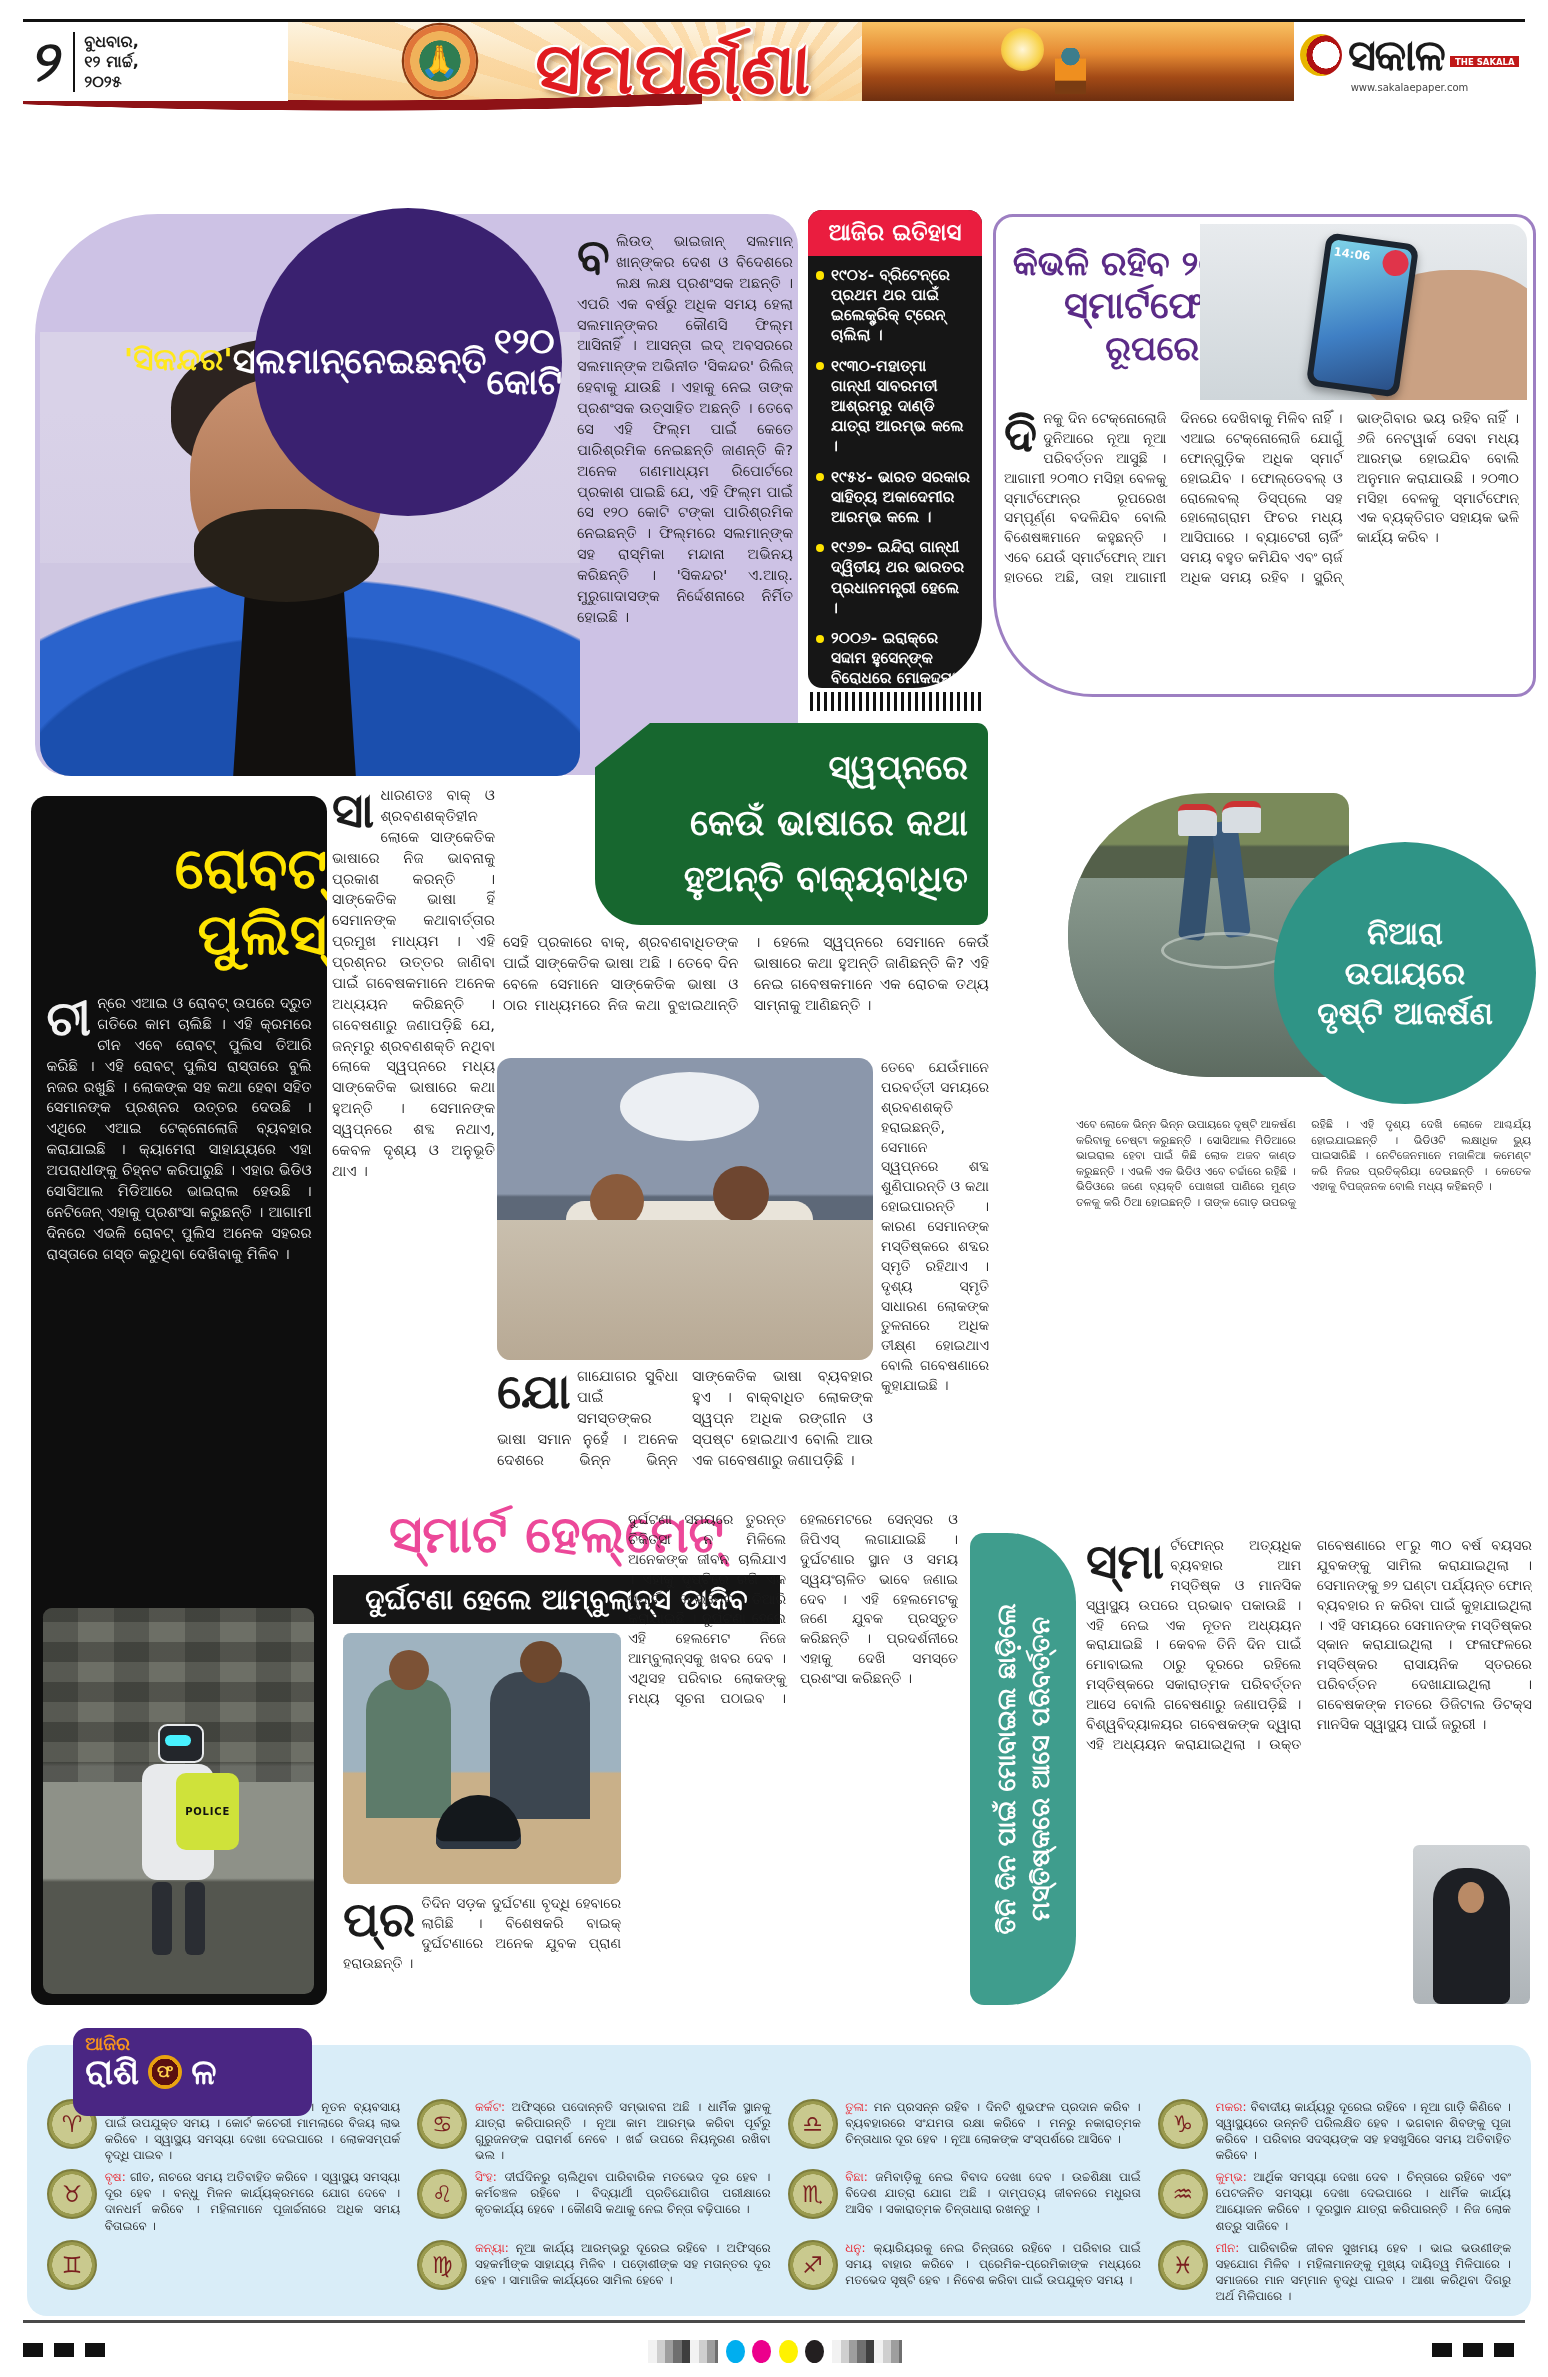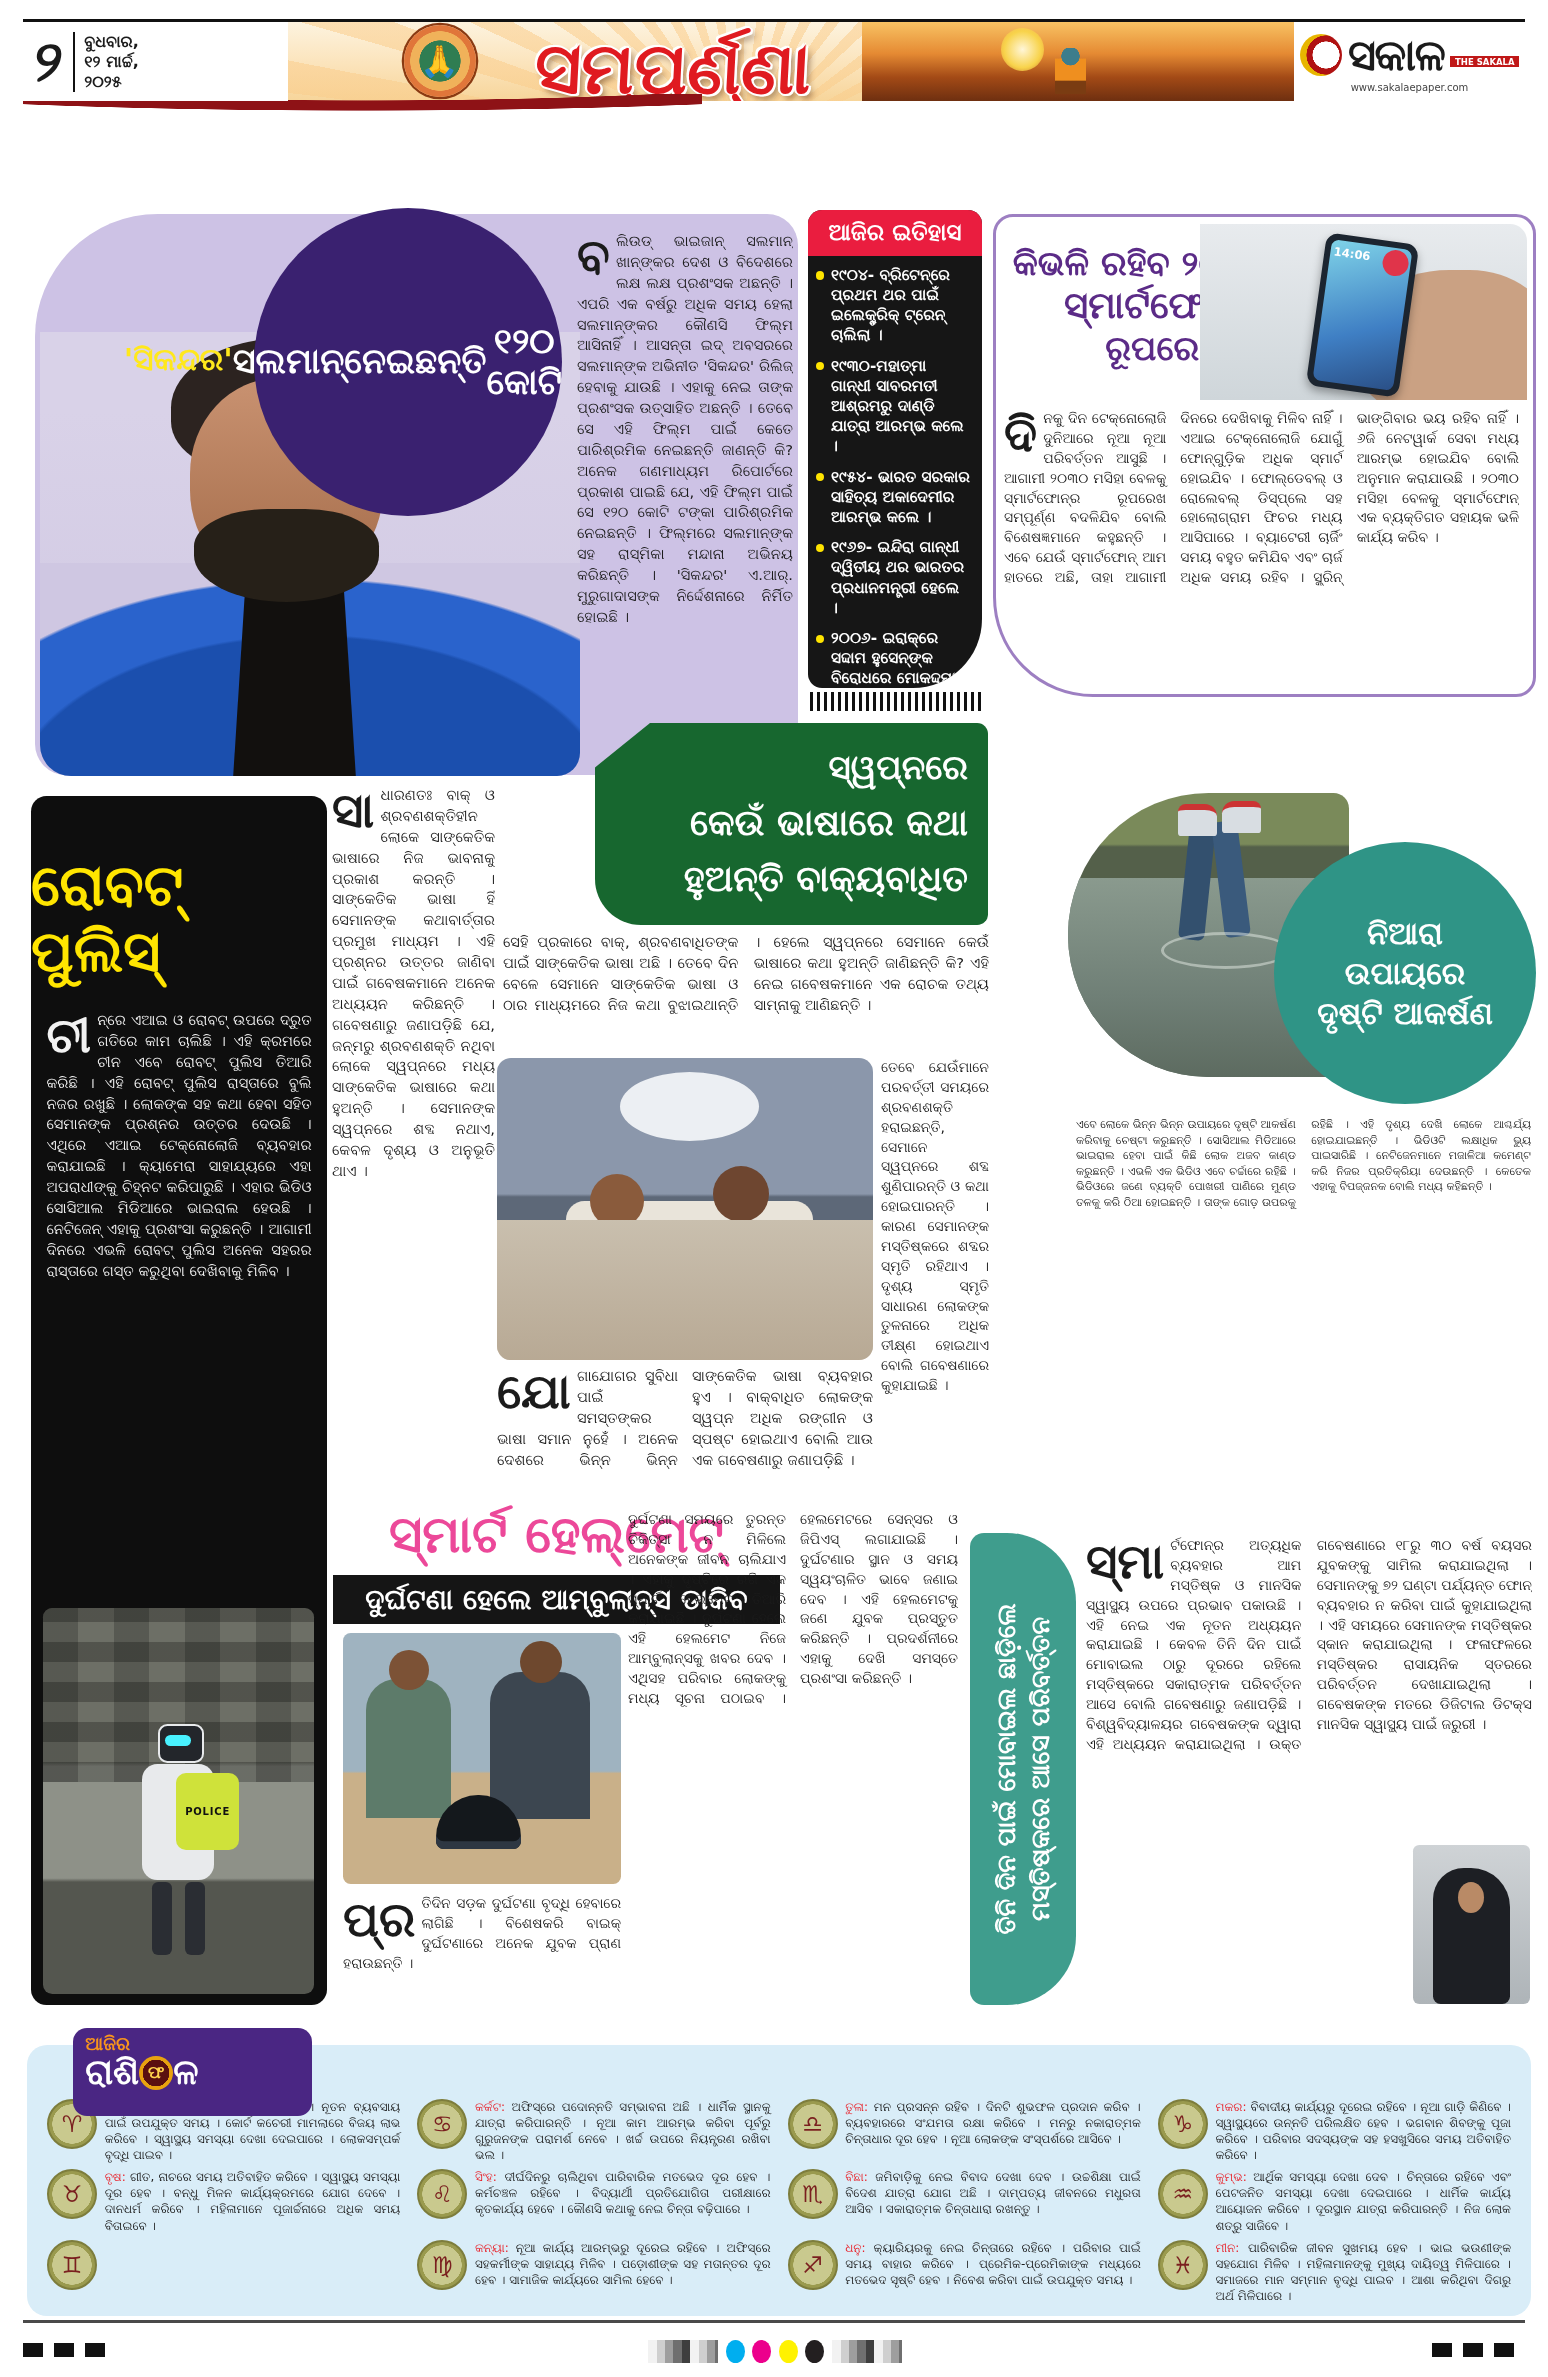--- a/index.html
+++ b/index.html
@@ -89,21 +89,21 @@
   .bubble{position:absolute;left:123px;top:14px;width:139px;height:69px;border-radius:50%;background:#f4f6f8;opacity:.92;}
   .head1{position:absolute;left:93px;top:116px;width:54px;height:54px;border-radius:50%;background:#8a5b3c;}
   .head2{position:absolute;left:216px;top:108px;width:56px;height:56px;border-radius:50%;background:#6e4630;}
   .blanket{position:absolute;left:0;top:162px;width:100%;height:147px;background:linear-gradient(180deg,#c9bfae,#b7a893);}
   .pillow{position:absolute;left:69px;top:143px;width:247px;height:39px;border-radius:18.5px;background:#e9e4da;}
   .dream-right{left:881px;top:1058px;width:108px;height:432px;font-size:14px;}
   .dream-bottom{left:497px;top:1366px;width:376px;height:122px;column-count:2;column-gap:14px;}
 
   
   .robot-box{left:31px;top:796px;width:296px;height:1209px;background:#0e0e0e;border-radius:15.4px;overflow:hidden;}
-  .robot-head{color:#ffe500;text-align:left;font-size:57px;font-weight:900;line-height:1.15;margin-top:57px;}
+  .robot-head{color:#ffe500;text-align:right;font-size:57px;font-weight:900;line-height:1.15;margin-top:40px;}
   .robot-body{margin:26px 15.4px 0 15.4px;color:#f2f2f2;height:432px;}
   .robot-img{position:absolute;left:12.3px;bottom:10.8px;width:271px;height:386px;border-radius:9.3px;overflow:hidden;
      background:linear-gradient(180deg,#6d6f66 0 40%,#8e9188 41% 70%,#54564f 71%);}
   .wallrock{position:absolute;inset:0;background:repeating-linear-gradient(0deg,rgba(0,0,0,.25) 0 20px,transparent 20px 40px),repeating-linear-gradient(90deg,rgba(0,0,0,.2) 0 35px,transparent 35px 71px);height:45%;}
   .robo{position:absolute;left:93px;top:116px;width:85px;height:231px;}
   .robo .rhead{position:absolute;left:21.6px;top:0;width:42px;height:35px;border-radius:9.3px;background:#23262b;border:2.3px solid #e8eaec;}
   .robo .rvisor{position:absolute;left:29px;top:10.8px;width:26px;height:10.8px;border-radius:5.4px;background:#49f2ff;}
   .robo .rbody{position:absolute;left:6.2px;top:40px;width:72px;height:116px;border-radius:15.4px;background:#e8eaec;}
   .robo .vest{position:absolute;left:10.8px;top:49px;width:63px;height:77px;border-radius:10px;background:#cfe23a;display:flex;align-items:center;justify-content:center;
      font-size:10px;font-weight:bold;color:#111;letter-spacing:0.8px;margin-left:29px;}
@@ -143,21 +143,21 @@
   .mobile-text{left:1086px;top:1536px;width:446px;height:467px;column-count:2;column-gap:15.4px;font-size:14px;}
   .woman-img{left:1413px;top:1845px;width:117px;height:159px;border-radius:6.2px;overflow:hidden;background:linear-gradient(180deg,#cfd3d6,#aeb4b8);}
   .woman{position:absolute;left:20px;top:23px;width:77px;height:136px;border-radius:31px 39px 7.7px 7.7px;background:#1d1f24;}
   .womanface{position:absolute;left:45px;top:37px;width:26px;height:31px;border-radius:50%;background:#b98а66;background:#b98a66;}
 
   
   .horo{left:27px;top:2045px;width:1504px;height:271px;background:#d9edf8;border-radius:20px;}
   .badge{left:73px;top:2028px;width:239px;height:88px;background:#4a2683;border-radius:14px;z-index:5;
      padding:4.6px 12.3px;box-sizing:border-box;color:#fff;}
   .badge .b1{color:#f7941d;font-size:18.5px;font-weight:bold;}
-  .badge .b2{font-size:35px;font-weight:900;display:flex;align-items:flex-end;gap:0;line-height:1;}
+  .badge .b2{font-size:35px;font-weight:900;display:flex;align-items:flex-start;gap:9px;line-height:1;}
   .wheel{display:inline-flex;width:34px;height:34px;border-radius:50%;background:radial-gradient(circle,#5a1010 0 55%,#e8a20f 56%);
      align-items:center;justify-content:center;color:#ffd34d;font-size:17px;font-weight:900;}
   .horo-grid{position:absolute;inset:0;padding:54px 20px 10.8px 20px;display:grid;grid-template-columns:repeat(4,1fr);grid-auto-rows:1fr;gap:4.6px 17px;}
   .horo-item{display:flex;gap:7.7px;align-items:flex-start;}
   .zicon{flex:0 0 46px;width:46px;height:46px;border-radius:50%;background:radial-gradient(circle,#c9c98e 0 60%,#9a9a4e 61%);
      display:flex;align-items:center;justify-content:center;font-size:23px;color:#7a1f1f;border:2.3px solid #7d7d3c;}
   .ztext{font-size:12px;line-height:1.34;text-align:justify;}
   .zname{color:#e8242c;font-weight:normal;}
 
   

